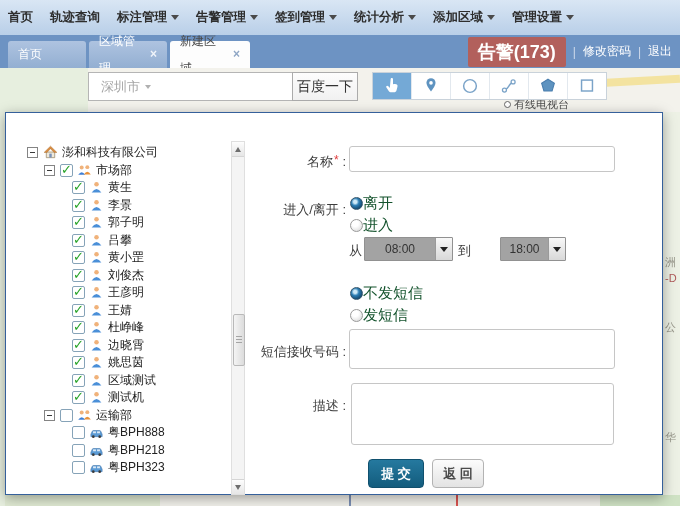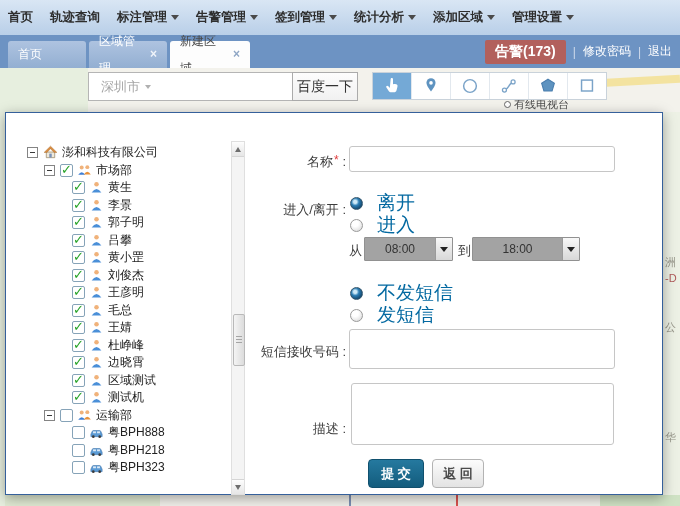--- a/index.html
+++ b/index.html
@@ -19,21 +19,21 @@
   .tabs{position:absolute;left:8px;bottom:0;display:flex;align-items:flex-end;}
   .tab{height:27px;line-height:27px;border-radius:3px 3px 0 0;font-size:12px;
     padding:0 10px;margin-right:3px;display:flex;align-items:center;cursor:pointer;}
   .tab.inactive{background:linear-gradient(#aec3e0,#93afd2);color:#fff;width:58px;justify-content:space-between;}
   .tab.inactive.noclose{justify-content:flex-start;}
   .tab.active{background:#fdfdfd;color:#4a4a4a;width:60px;justify-content:space-between;}
   .tab .tclose{font-size:12px;font-weight:bold;margin-left:12px;}
   .tab.inactive .tclose{color:#f0f4fa;}
   .tab.active .tclose{color:#8fa6c5;}
   .tabbar-right{position:absolute;right:8px;top:0;height:33px;display:flex;align-items:center;gap:7px;}
-  .alarm{background:#b2605c;color:#fff;font-weight:bold;font-size:14px;padding:3px 10px;border-radius:2px;cursor:pointer;}
+  .alarm{background:#b2605c;color:#fff;font-weight:bold;font-size:18px;padding:3px 10px;border-radius:2px;cursor:pointer;}
   .tsep{color:#cfdbec;font-size:12px;}
   .tlink{color:#fff;font-size:12px;cursor:pointer;text-decoration:none;}
   
   .map-bg{left:0;top:68px;width:680px;height:438px;background:#f3f2ec;}
   .mp{position:absolute;}
   .mp1{left:0;top:0;width:88px;height:44px;background:#e7efdf;}
   .mp2{left:560;top:10px;left:560px;width:120px;height:8px;background:#f3e3a0;transform:rotate(-3deg);}
   .mp3{left:663px;top:44px;width:17px;height:394px;background:#edf1e5;}
   .mp4{left:0;top:427px;width:680px;height:11px;background:#f1f0ea;}
   .mp5{left:0;top:427px;width:160px;height:11px;background:#dfe9d2;}
@@ -95,21 +95,21 @@
   .req{color:#e03c3c;font-size:12px;vertical-align:top;margin-left:1px;}
   .txt-input{position:absolute;left:343px;top:33px;width:266px;height:26px;border:1px solid #c6c6c6;
     border-radius:3px;box-sizing:border-box;font-size:13px;padding:0 6px;outline:none;}
   .radio-group{position:absolute;left:344px;}
   .rrow{height:22px;display:flex;align-items:center;cursor:pointer;}
   .radio{width:13px;height:13px;border-radius:50%;box-sizing:border-box;flex:none;}
   .radio.sel{border:1px solid #35576e;
     background:radial-gradient(circle at 38% 35%, #cde9f7 0 16%, #2d7fb5 38%, #174f77 70%, #0e3a59 100%);}
   .radio.unsel{border:1px solid #9a9a9a;
     background:radial-gradient(circle at 38% 32%, #ffffff 0 30%, #ececec 60%, #d2d2d2 100%);}
-  .rlabel{font-size:19px;color:#0369a1;margin-left:14px;}
+  .rlabel{font-size:15px;color:#14532d;margin-left:0;}
   .word{position:absolute;font-size:13px;color:#3d3d3d;}
   .combo{position:absolute;top:124px;height:24px;border:1px solid #919191;background:#a3a3a3;
     box-sizing:border-box;border-radius:1px;cursor:pointer;}
   .combo .cval{position:absolute;left:0;right:17px;top:0;bottom:0;display:flex;align-items:center;
     justify-content:center;font-size:12px;color:#333;}
   .combo .cbtn{position:absolute;right:0;top:0;width:17px;height:22px;
     background:linear-gradient(#f8f8f8,#d8d8d8);border-left:1px solid #9a9a9a;box-sizing:border-box;
     display:flex;align-items:center;justify-content:center;}
   .combo .ctri{width:0;height:0;border-left:4px solid transparent;border-right:4px solid transparent;border-top:5px solid #222;}
   .tarea{position:absolute;border:1px solid #c6c6c6;border-radius:3px;box-sizing:border-box;
@@ -347,30 +347,20 @@
         <span>王彦明</span>
       </div>
       <div class="trow lv2">
         <span class="cb checked"></span>
         <span class="ticon">
           <svg width="15" height="15" viewBox="0 0 16 16">
             <circle cx="8" cy="4.4" r="2.4" fill="#f0b27a"></circle>
             <path d="M2.8 13.4 q5.2 -7.6 10.4 0 z" fill="#4a8fd8"></path>
           </svg>
         </span>
-        <span>毛总</span>
-      </div>
-      <div class="trow lv2">
-        <span class="cb checked"></span>
-        <span class="ticon">
-          <svg width="15" height="15" viewBox="0 0 16 16">
-            <circle cx="8" cy="4.4" r="2.4" fill="#f0b27a"></circle>
-            <path d="M2.8 13.4 q5.2 -7.6 10.4 0 z" fill="#4a8fd8"></path>
-          </svg>
-        </span>
         <span>王婧</span>
       </div>
       <div class="trow lv2">
         <span class="cb checked"></span>
         <span class="ticon">
           <svg width="15" height="15" viewBox="0 0 16 16">
             <circle cx="8" cy="4.4" r="2.4" fill="#f0b27a"></circle>
             <path d="M2.8 13.4 q5.2 -7.6 10.4 0 z" fill="#4a8fd8"></path>
           </svg>
         </span>
@@ -378,20 +368,30 @@
       </div>
       <div class="trow lv2">
         <span class="cb checked"></span>
         <span class="ticon">
           <svg width="15" height="15" viewBox="0 0 16 16">
             <circle cx="8" cy="4.4" r="2.4" fill="#f0b27a"></circle>
             <path d="M2.8 13.4 q5.2 -7.6 10.4 0 z" fill="#4a8fd8"></path>
           </svg>
         </span>
         <span>边晓霄</span>
+      </div>
+      <div class="trow lv2">
+        <span class="cb checked"></span>
+        <span class="ticon">
+          <svg width="15" height="15" viewBox="0 0 16 16">
+            <circle cx="8" cy="4.4" r="2.4" fill="#f0b27a"></circle>
+            <path d="M2.8 13.4 q5.2 -7.6 10.4 0 z" fill="#4a8fd8"></path>
+          </svg>
+        </span>
+        <span>姚思茵</span>
       </div>
       <div class="trow lv2">
         <span class="cb checked"></span>
         <span class="ticon">
           <svg width="15" height="15" viewBox="0 0 16 16">
             <circle cx="8" cy="4.4" r="2.4" fill="#f0b27a"></circle>
             <path d="M2.8 13.4 q5.2 -7.6 10.4 0 z" fill="#4a8fd8"></path>
           </svg>
         </span>
         <span>区域测试</span>
@@ -489,21 +489,21 @@
     </div>
 
   <span class="word" style="left:343px;top:129px">从</span>
   <div class="combo" style="left:358px;width:89px">
     <span class="cval">08:00</span>
     <span class="cbtn">
         <i class="ctri"></i>
       </span>
   </div>
   <span class="word" style="left:452px;top:129px">到</span>
-  <div class="combo" style="left:466px;width:108px">
+  <div class="combo" style="left:494px;width:66px">
     <span class="cval">18:00</span>
     <span class="cbtn">
         <i class="ctri"></i>
       </span>
   </div>
 
   <div class="radio-group" style="top:169px" id="rg-sms">
       <div class="rrow">
         <span class="radio sel"></span>
         <span class="rlabel">不发短信</span>
@@ -512,20 +512,20 @@
         <span class="radio unsel"></span>
         <span class="rlabel">发短信</span>
       </div>
     </div>
 
   <div class="flabel" style="top:230px">
     <span>短信接收号码</span><span> :</span>
   </div>
   <textarea class="tarea ta-sms" style=""></textarea>
 
-  <div class="flabel" style="top:307px">
+  <div class="flabel" style="top:284px">
     <span>描述</span><span> :</span>
   </div>
   <textarea class="tarea ta-desc" style=""></textarea>
 
   <div class="btn btn-submit">提 交</div>
   <div class="btn btn-back">返 回</div>
 </div>
 
 </body></html>

